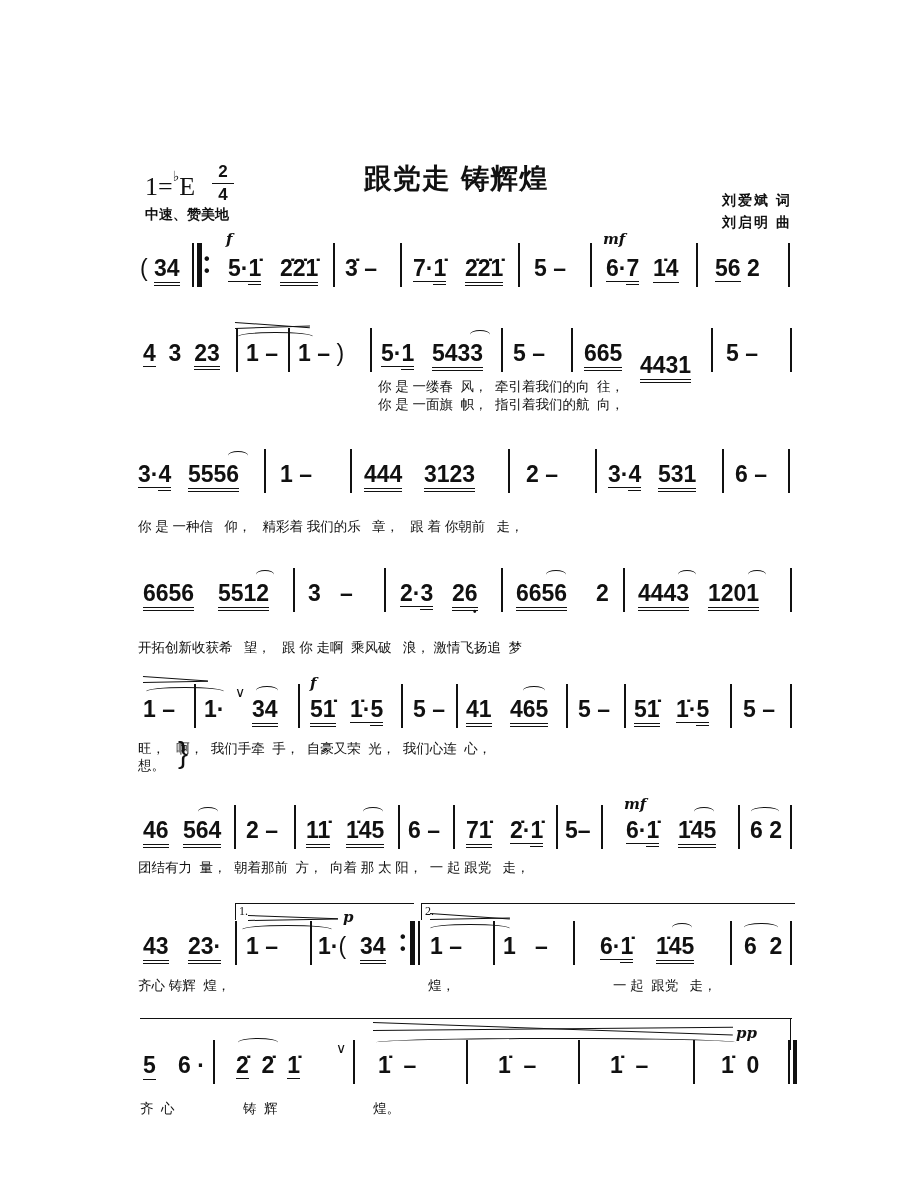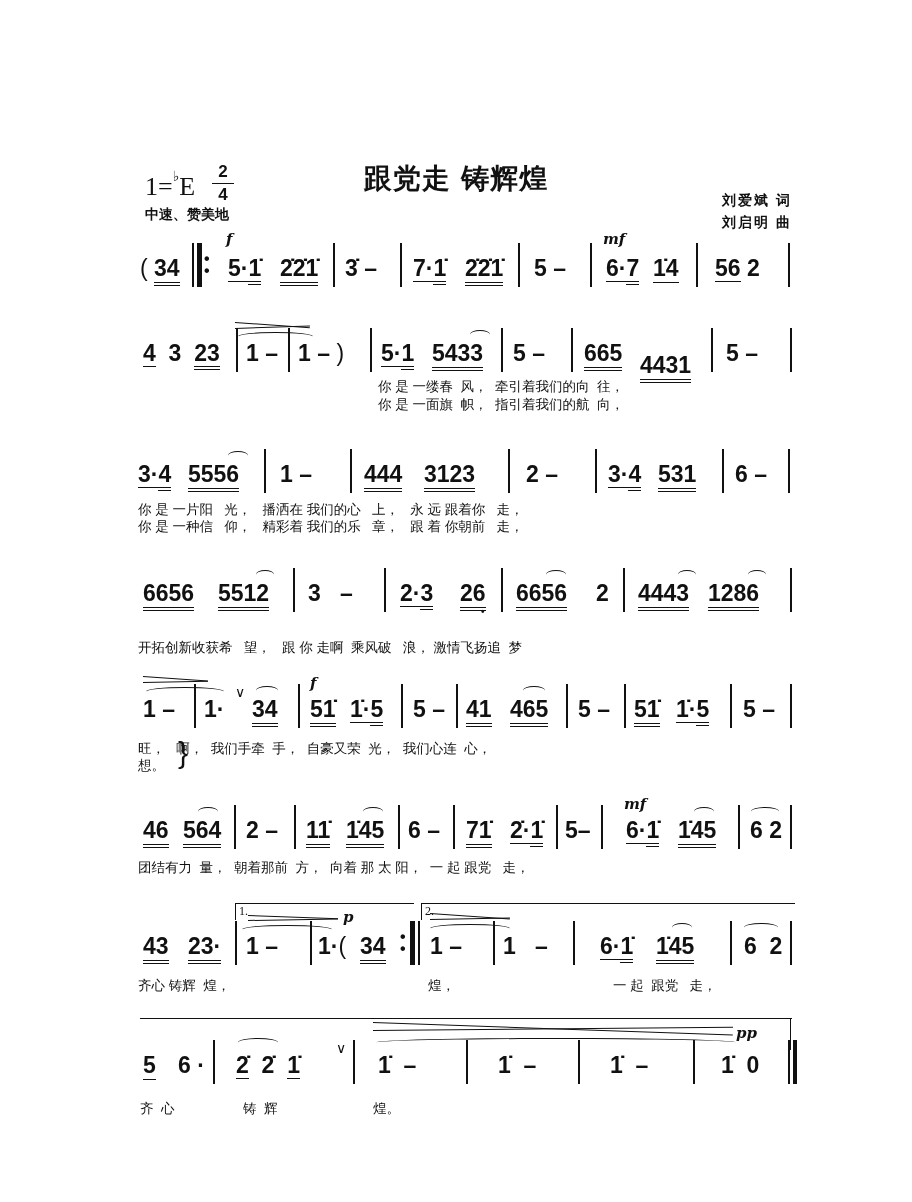--- a/index.html
+++ b/index.html
@@ -106,42 +106,41 @@
     <span class="n ul2" style="left:286px;">3123</span>
     <span class="bar" style="left:370px;"></span>
     <span class="n" style="left:388px;">2 –</span>
     <span class="bar" style="left:457px;"></span>
     <span class="n" style="left:470px;"><span class="ul1">3·</span><span class="ul2">4</span></span>
     <span class="n ul2" style="left:520px;">531</span>
     <span class="bar" style="left:584px;"></span>
     <span class="n" style="left:597px;">6 –</span>
     <span class="bar" style="left:650px;"></span>
   </div>
-  <div class="lyr" style="left:0px;top:40px;">你 是 一片阳   光，   播洒在 我们的心   上，   永 远 跟着你   走，</div>
   <div class="lyr" style="left:0px;top:57px;">你 是 一种信   仰，   精彩着 我们的乐   章，   跟 着 你朝前   走，</div>
 </div>
 
 <div class="sys" style="top:580px;">
   <div class="notes">
     <span class="n ul2" style="left:5px;">6656</span>
     <span class="n ul2" style="left:80px;">5512</span>
     <span class="slur" style="left:118px;top:-10px;width:18px;"></span>
     <span class="bar" style="left:155px;"></span>
     <span class="n" style="left:170px;">3&nbsp;&nbsp;&nbsp;–</span>
     <span class="bar" style="left:246px;"></span>
     <span class="n" style="left:262px;"><span class="ul1">2·</span><span class="ul2">3</span></span>
-    <span class="n ul2" style="left:314px;margin-left:8px;">26<span style="position:absolute;left:21px;top:26px;font-size:10px;">•</span></span>
+    <span class="n ul2" style="left:314px;">26<span style="position:absolute;left:21px;top:26px;font-size:10px;">•</span></span>
     <span class="bar" style="left:363px;"></span>
     <span class="n ul2" style="left:378px;">6656</span>
     <span class="slur" style="left:408px;top:-10px;width:20px;"></span>
     <span class="n" style="left:458px;">2</span>
     <span class="bar" style="left:485px;"></span>
     <span class="n ul2" style="left:500px;">4443</span>
     <span class="slur" style="left:540px;top:-10px;width:18px;"></span>
-    <span class="n ul2" style="left:570px;">1286</span>
+    <span class="n ul2" style="left:570px;">1201</span>
     <span class="slur" style="left:610px;top:-10px;width:18px;"></span>
     <span class="bar" style="left:652px;"></span>
   </div>
   <div class="lyr" style="left:0px;top:59px;">开拓创新收获希   望，   跟 你 走啊  乘风破   浪， 激情飞扬追  梦</div>
 </div>
 
 <div class="sys" style="top:696px;">
   <div class="hair" style="left:5px;top:-20px;width:65px;transform:rotate(4deg);"></div>
   <div class="hair" style="left:5px;top:-14px;width:65px;transform:rotate(-1deg);"></div>
   <div class="slur" style="left:8px;top:-9px;width:78px;"></div>

